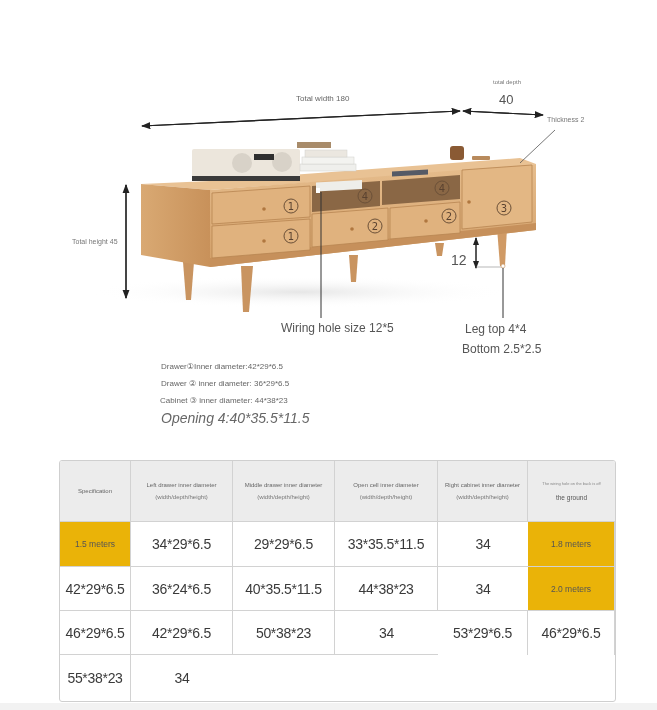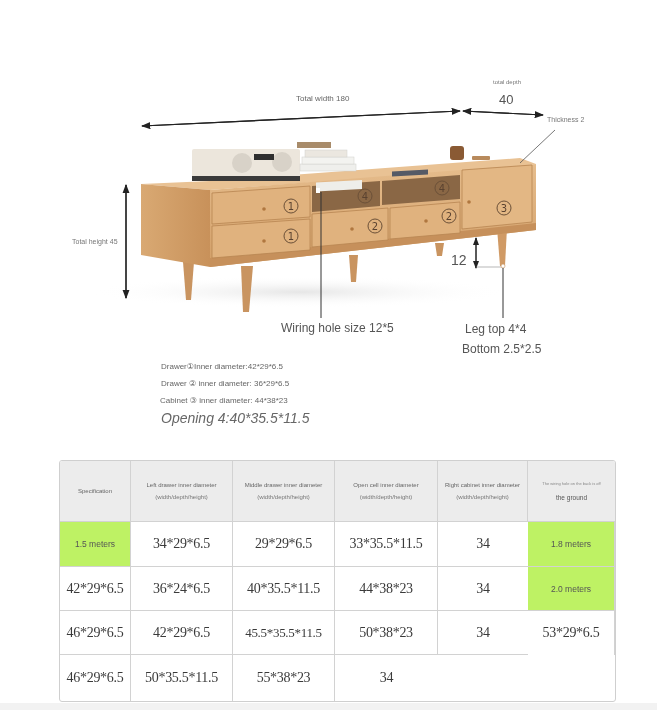--- a/index.html
+++ b/index.html
@@ -17,27 +17,27 @@
   .spec-table { position:absolute; left:59px; top:460px; width:555px; height:240px;
                 border:1px solid #cfcfcf; border-radius:3px; overflow:hidden; background:#fff; }
   .grid { display:grid; grid-template-columns:71px 102px 102px 103px 90px 87px;
           grid-template-rows:61px 45px 44px 44px 46px; width:100%; height:100%; }
   .cell { border-right:1px solid #d2d2d2; border-bottom:1px solid #d2d2d2; display:flex;
           flex-direction:column; align-items:center; justify-content:center; text-align:center;
           box-sizing:border-box; }
   .cell.lastcol { border-right:none; }
   .cell.lastrow { border-bottom:none; }
   .hdr { background:#ececec; }
-  .rowhdr { background:#bef264; font-size:8.5px; color:#555; }
+  .rowhdr { background:#eab308; font-size:8.5px; color:#555; }
   .hdr .h1 { font-size:6px; color:#666; }
   .hdr .h2 { font-size:6px; color:#777; margin-top:6px; }
   .hdr .hs { font-size:6px; color:#666; }
   .hdr .tiny1 { font-size:4px; color:#888; }
   .hdr .g2 { font-size:6.5px; color:#555; margin-top:8px; }
-  .val { font-size:14px; color:#3a3a3a; font-family:Liberation Serif, serif; letter-spacing:-0.3px; }
+  .val { font-size:14px; color:#3a3a3a; font-family:Liberation Sans, sans-serif; letter-spacing:-0.3px; }
   .bottom-band { position:absolute; left:0; top:703px; width:657px; height:7px; background:#f2f2f2; }
 </style>
 </head>
 <body>
 
 <div class="abs" style="left:0;top:0;width:657px;height:440px;">
   <svg width="657" height="440" viewBox="0 0 657 440">
     <defs>
       <linearGradient id="wood" x1="0" y1="0" x2="0" y2="1">
         <stop offset="0" stop-color="#e6bd8d"></stop>
@@ -200,25 +200,23 @@
     <div class="cell rowhdr">1.8 meters</div>
     <div class="cell val">42*29*6.5</div>
     <div class="cell val">36*24*6.5</div>
     <div class="cell val">40*35.5*11.5</div>
     <div class="cell val">44*38*23</div>
     <div class="cell val lastcol">34</div>
 
     <div class="cell rowhdr">2.0 meters</div>
     <div class="cell val">46*29*6.5</div>
     <div class="cell val">42*29*6.5</div>
-    <div class="cell val" style="font-size:13px;">45.5*35.5*11.5</div>
     <div class="cell val">50*38*23</div>
     <div class="cell val lastcol">34</div>
 
     <div class="cell val lastrow">53*29*6.5</div>
     <div class="cell val lastrow">46*29*6.5</div>
-    <div class="cell val lastrow">50*35.5*11.5</div>
     <div class="cell val lastrow">55*38*23</div>
     <div class="cell val lastrow lastcol">34</div>
   </div>
 </div>
 
 <div class="bottom-band"></div>
 
 </body></html>

